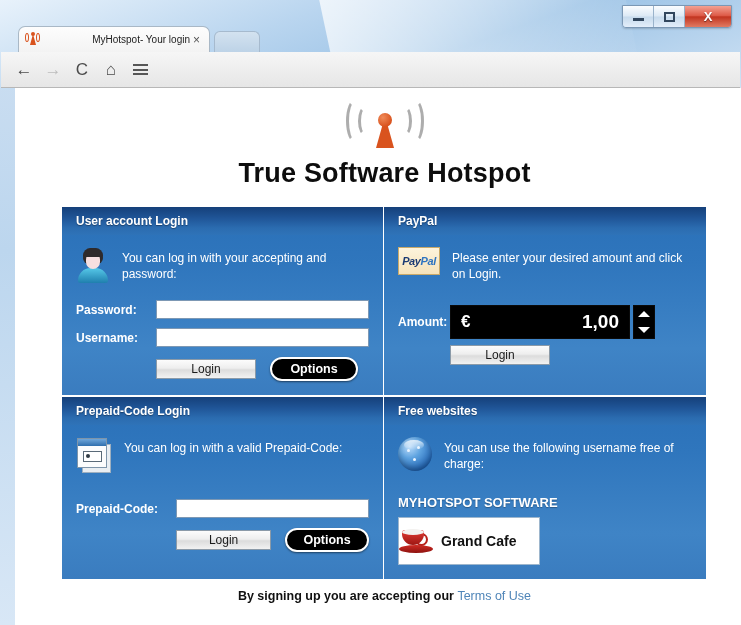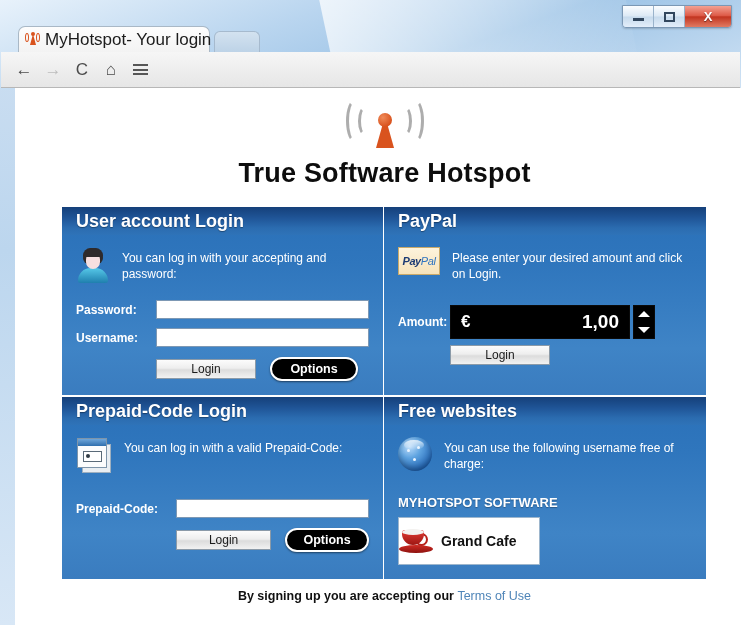--- a/index.html
+++ b/index.html
@@ -40,21 +40,21 @@
   
   .tabstrip{position:absolute;left:0;top:26px;width:741px;height:26px;}
   .tab{
     position:absolute;left:18px;top:0;width:192px;height:26px;
     background:linear-gradient(180deg,#fdfdfd 0%,#f3f3f3 100%);
     border:1px solid #a9b8c6;border-bottom:none;
     border-radius:7px 7px 0 0;box-sizing:border-box;
     display:flex;align-items:center;padding:0 6px;
   }
   .tab-fav{width:15px;height:15px;position:relative;flex:none;margin-right:5px;}
-  .tab-title{font-size:17px;color:#1c1c1c;white-space:nowrap;flex:1;text-align:right;}
+  .tab-title{font-size:10px;color:#1c1c1c;white-space:nowrap;flex:1;text-align:right;}
   .tab-close{font-size:12px;color:#555;padding:0 3px;line-height:1;}
   .tab-ghost{
     position:absolute;left:214px;top:5px;width:44px;height:21px;
     background:linear-gradient(180deg,#d3e2f0,#bcd2e6);
     border:1px solid #a6bace;border-bottom:none;border-radius:6px 6px 0 0;
   }
   
   .ant{position:absolute;left:50%;top:2px;transform:translateX(-50%);
     width:0;height:0;border-left:3px solid transparent;border-right:3px solid transparent;
     border-bottom:11px solid #d9531e;}
@@ -104,21 +104,21 @@
   .grid{width:645px;margin:18px auto 0;background:#ffffff;}
   .grid-row{display:flex;}
   .panel{width:322px;box-sizing:border-box;background:
       linear-gradient(180deg,#2a70b8 0%,#2f76bd 30%,#3f84c6 75%,#3a7cbf 100%);
     position:relative;}
   .panel.left{border-right:1.5px solid #ffffff;}
   .grid-row.top .panel{border-bottom:2px solid #ffffff;}
   .p-head{height:28px;
     background:linear-gradient(180deg,#15407a 0%,#1f5496 38%,#2b6cb0 75%,#2f73b8 100%);
     display:flex;align-items:center;padding-left:14px;box-sizing:border-box;}
-  .p-head span{color:#ffffff;font-size:18px;font-weight:bold;
+  .p-head span{color:#ffffff;font-size:12px;font-weight:bold;
     text-shadow:0 1px 1px rgba(0,0,0,.35);}
   .p-body{padding:12px 14px 14px 14px;}
   .row-intro{display:flex;align-items:flex-start;gap:12px;min-height:44px;}
   .intro-text{color:#ffffff;font-size:12px;line-height:1.35;padding-top:3px;}
   
   .ic-avatar{width:34px;height:36px;position:relative;flex:none;}
   .av-hair{position:absolute;left:7px;top:1px;width:20px;height:16px;border-radius:10px 10px 6px 6px;
     background:#2e2a2b;}
   .av-face{position:absolute;left:10px;top:6px;width:14px;height:16px;border-radius:7px 7px 8px 8px;
     background:#f6dfe0;}
@@ -144,21 +144,21 @@
     box-shadow:inset 0 -3px 6px rgba(0,0,0,.3);}
   .ic-globe:before{content:"";position:absolute;left:6px;top:3px;width:20px;height:10px;
     border-radius:50%;background:linear-gradient(180deg,rgba(255,255,255,.75),rgba(255,255,255,0));}
   .ic-globe i{position:absolute;width:3px;height:3px;border-radius:50%;background:#eaf4ff;}
   
   .ic-paypal{width:40px;height:26px;flex:none;border:1px solid #c8a96a;
     background:linear-gradient(180deg,#fdf3dc,#f6e3bb);
     display:flex;align-items:center;justify-content:center;}
   .ic-paypal span{font-size:11px;font-weight:bold;font-style:italic;color:#1b3a73;
     letter-spacing:-.4px;}
-  .ic-paypal span b{color:#2f74c0;font-weight:normal;margin-top:40px;}
+  .ic-paypal span b{color:#2f74c0;font-weight:bold;margin-top:40px;}
   
   .field-row{display:flex;align-items:center;margin-top:9px;}
   .field-label{color:#ffffff;font-size:12px;font-weight:bold;width:80px;flex:none;}
   .field-label.wide{width:100px;}
   .txt{flex:1;height:19px;background:#ffffff;border:1px solid #7d98b4;box-sizing:border-box;
     font-size:12px;padding:0 4px;font-family:"Liberation Sans",sans-serif;outline:none;}
   .btn-row{display:flex;align-items:center;gap:14px;margin-top:10px;padding-left:80px;}
   .btn-row.wide{padding-left:100px;}
   .btn-login{width:100px;height:20px;
     background:linear-gradient(180deg,#fcfcfc 0%,#eeeeee 45%,#dcdcdc 55%,#f2f2f2 100%);

